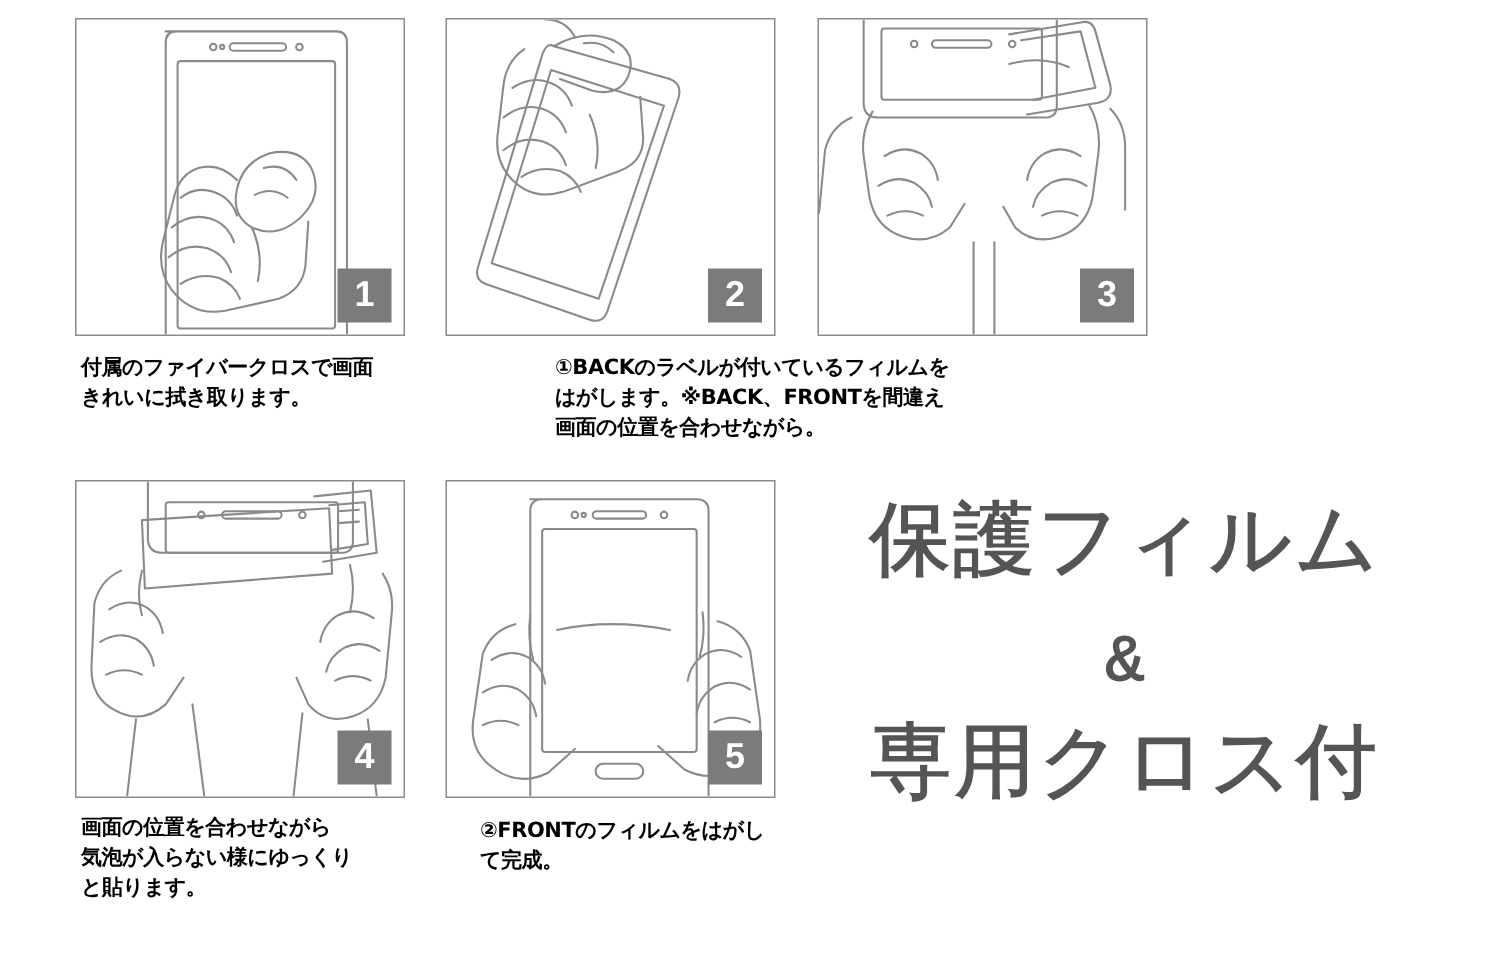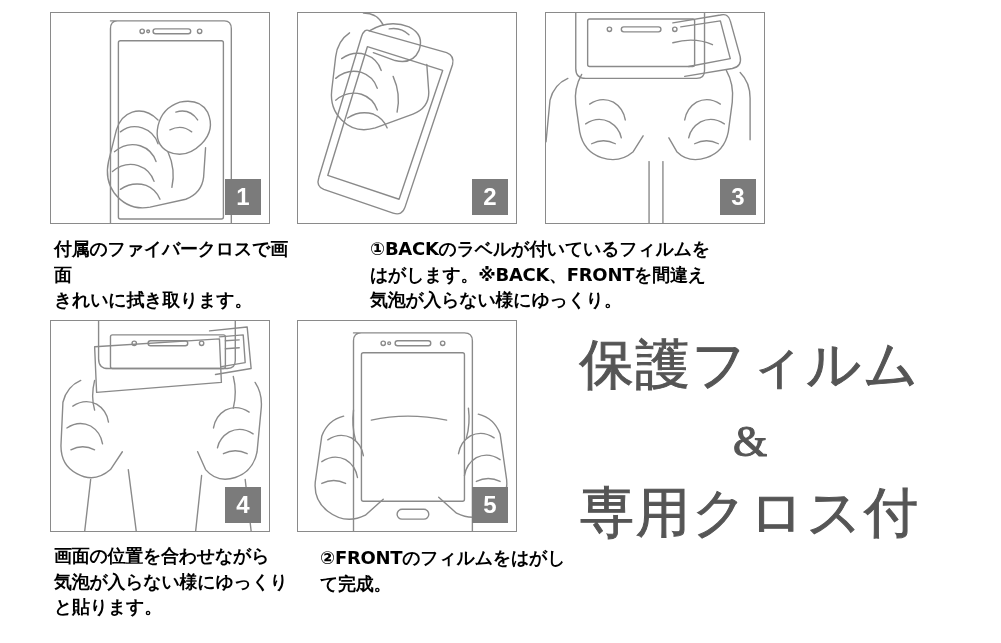--- a/index.html
+++ b/index.html
@@ -41,31 +41,31 @@
     display: flex;
     align-items: center;
     justify-content: center;
     font-family: "Liberation Sans", sans-serif;
     line-height: 1;
   }
 
   .caption {
     position: absolute;
     font-family: "DejaVu Sans", "Liberation Sans", sans-serif;
-    font-size: 18px;
+    font-size: 14px;
     font-weight: bold;
     line-height: 1.42;
     color: #000000;
     letter-spacing: -0.3px;
     white-space: pre-line;
   }
 
   .promo {
     position: absolute;
-    font-family: Liberation Serif, serif;
+    font-family: Liberation Mono, monospace;
     color: #555555;
     text-align: center;
     line-height: 1;
     -webkit-text-stroke: 1px #555555;
   }
   .promo-line1 {
     left: 505px;
     top: 338px;
     width: 490px;
     font-size: 54px;
@@ -135,21 +135,21 @@
       <path d="M38 88 Q50 78 64 82 Q76 86 80 98"></path>
       <path d="M50 106 Q62 98 76 102 Q86 106 90 116"></path>
       <path d="M96 64 Q104 82 100 100"></path>
     </g>
   </svg>
   <div class="step-badge" style="right:8px; bottom:8px;">2</div>
 </div>
 
 <div class="caption" style="left:370px; top:236px; width:380px;">①BACKのラベルが付いているフィルムを
 はがします。※BACK、FRONTを間違え
-気泡が入らない様にゆっくり。</div>
+画面の位置を合わせながら。</div>
 
 <div class="panel" style="left:545px; top:12px; width:220px; height:212px;">
   <svg viewBox="0 0 220 212">
     <g fill="none" stroke="#8a8a8a" stroke-width="1.4" stroke-linejoin="round" stroke-linecap="round">
 
       <path d="M30 -10 L160 -10 L160 58 Q160 66 152 66 L40 66 Q30 66 30 56 Z"></path>
       <rect x="42" y="6" width="108" height="48" rx="2"></rect>
       <rect x="76" y="14" width="40" height="5" rx="2.5"></rect>
       <circle cx="64" cy="16.5" r="2.2"></circle>
       <circle cx="130" cy="16.5" r="2.2"></circle>

